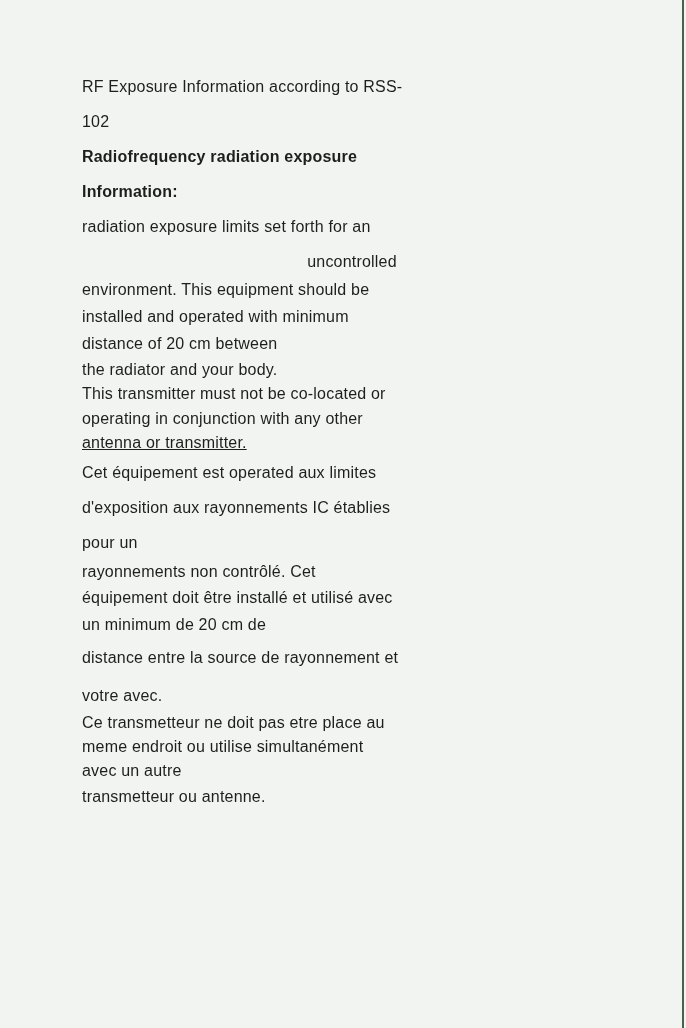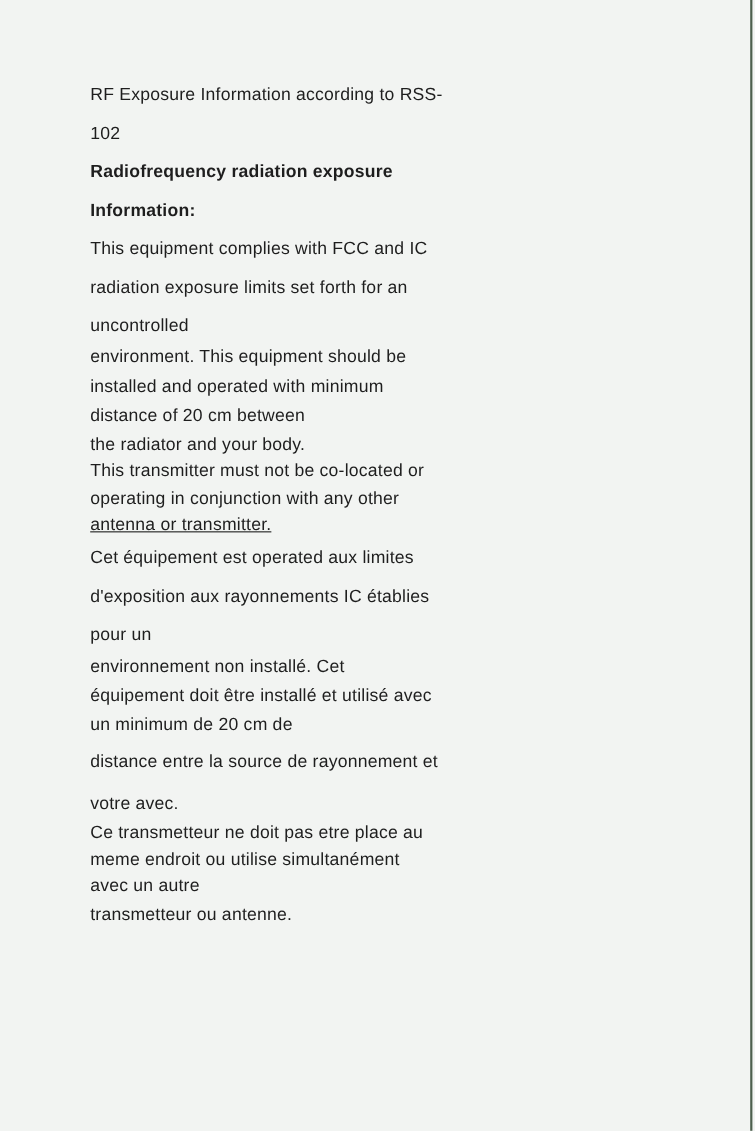--- a/index.html
+++ b/index.html
@@ -42,50 +42,49 @@
     white-space: nowrap;
     line-height: 26px;
     letter-spacing: 0.2px;
   }
   .line.bold { font-weight: 700; }
   
   .g35 { height: 35px; }
   .g33 { height: 33px; }
   .g30 { height: 30px; text-decoration: underline; }
   .g29 { height: 29px; }
-  .g28 { height: 28px; }
+  .g28 { height: 28px; text-align: center; }
   .g27 { height: 27px; }
   .g26 { height: 26px; }
   .g25 { height: 25px; }
   .g24 { height: 24px; }
   .g38 { height: 38px; }
 </style>
 </head>
 <body>
 
 <div class="page">
   <div class="text-block">
     <div class="line g35">RF Exposure Information according to RSS-</div>
     <div class="line g35">102</div>
     <div class="line g35 bold">Radiofrequency radiation exposure</div>
     <div class="line g35 bold">Information:</div>
-    <div class="line g35">This equipment complies with FCC and IC</div>
     <div class="line g35">radiation exposure limits set forth for an</div>
     <div class="line g28">uncontrolled</div>
     <div class="line g27">environment. This equipment should be</div>
     <div class="line g27">installed and operated with minimum</div>
     <div class="line g26">distance of 20 cm between</div>
     <div class="line g24">the radiator and your body.</div>
     <div class="line g25">This transmitter must not be co-located or</div>
     <div class="line g24">operating in conjunction with any other</div>
     <div class="line g30">antenna or transmitter.</div>
     <div class="line g35">Cet équipement est operated aux limites</div>
     <div class="line g35">d'exposition aux rayonnements IC établies</div>
     <div class="line g29">pour un</div>
-    <div class="line g26">environnement non installé. Cet</div>
+    <div class="line g26">rayonnements non contrôlé. Cet</div>
     <div class="line g27">équipement doit être installé et utilisé avec</div>
     <div class="line g33">un minimum de 20 cm de</div>
     <div class="line g38">distance entre la source de rayonnement et</div>
     <div class="line g27">votre avec.</div>
     <div class="line g24">Ce transmetteur ne doit pas etre place au</div>
     <div class="line g24">meme endroit ou utilise simultanément</div>
     <div class="line g26">avec un autre</div>
     <div class="line g26">transmetteur ou antenne.</div>
   </div>
   <div class="page-edge-right"></div>

